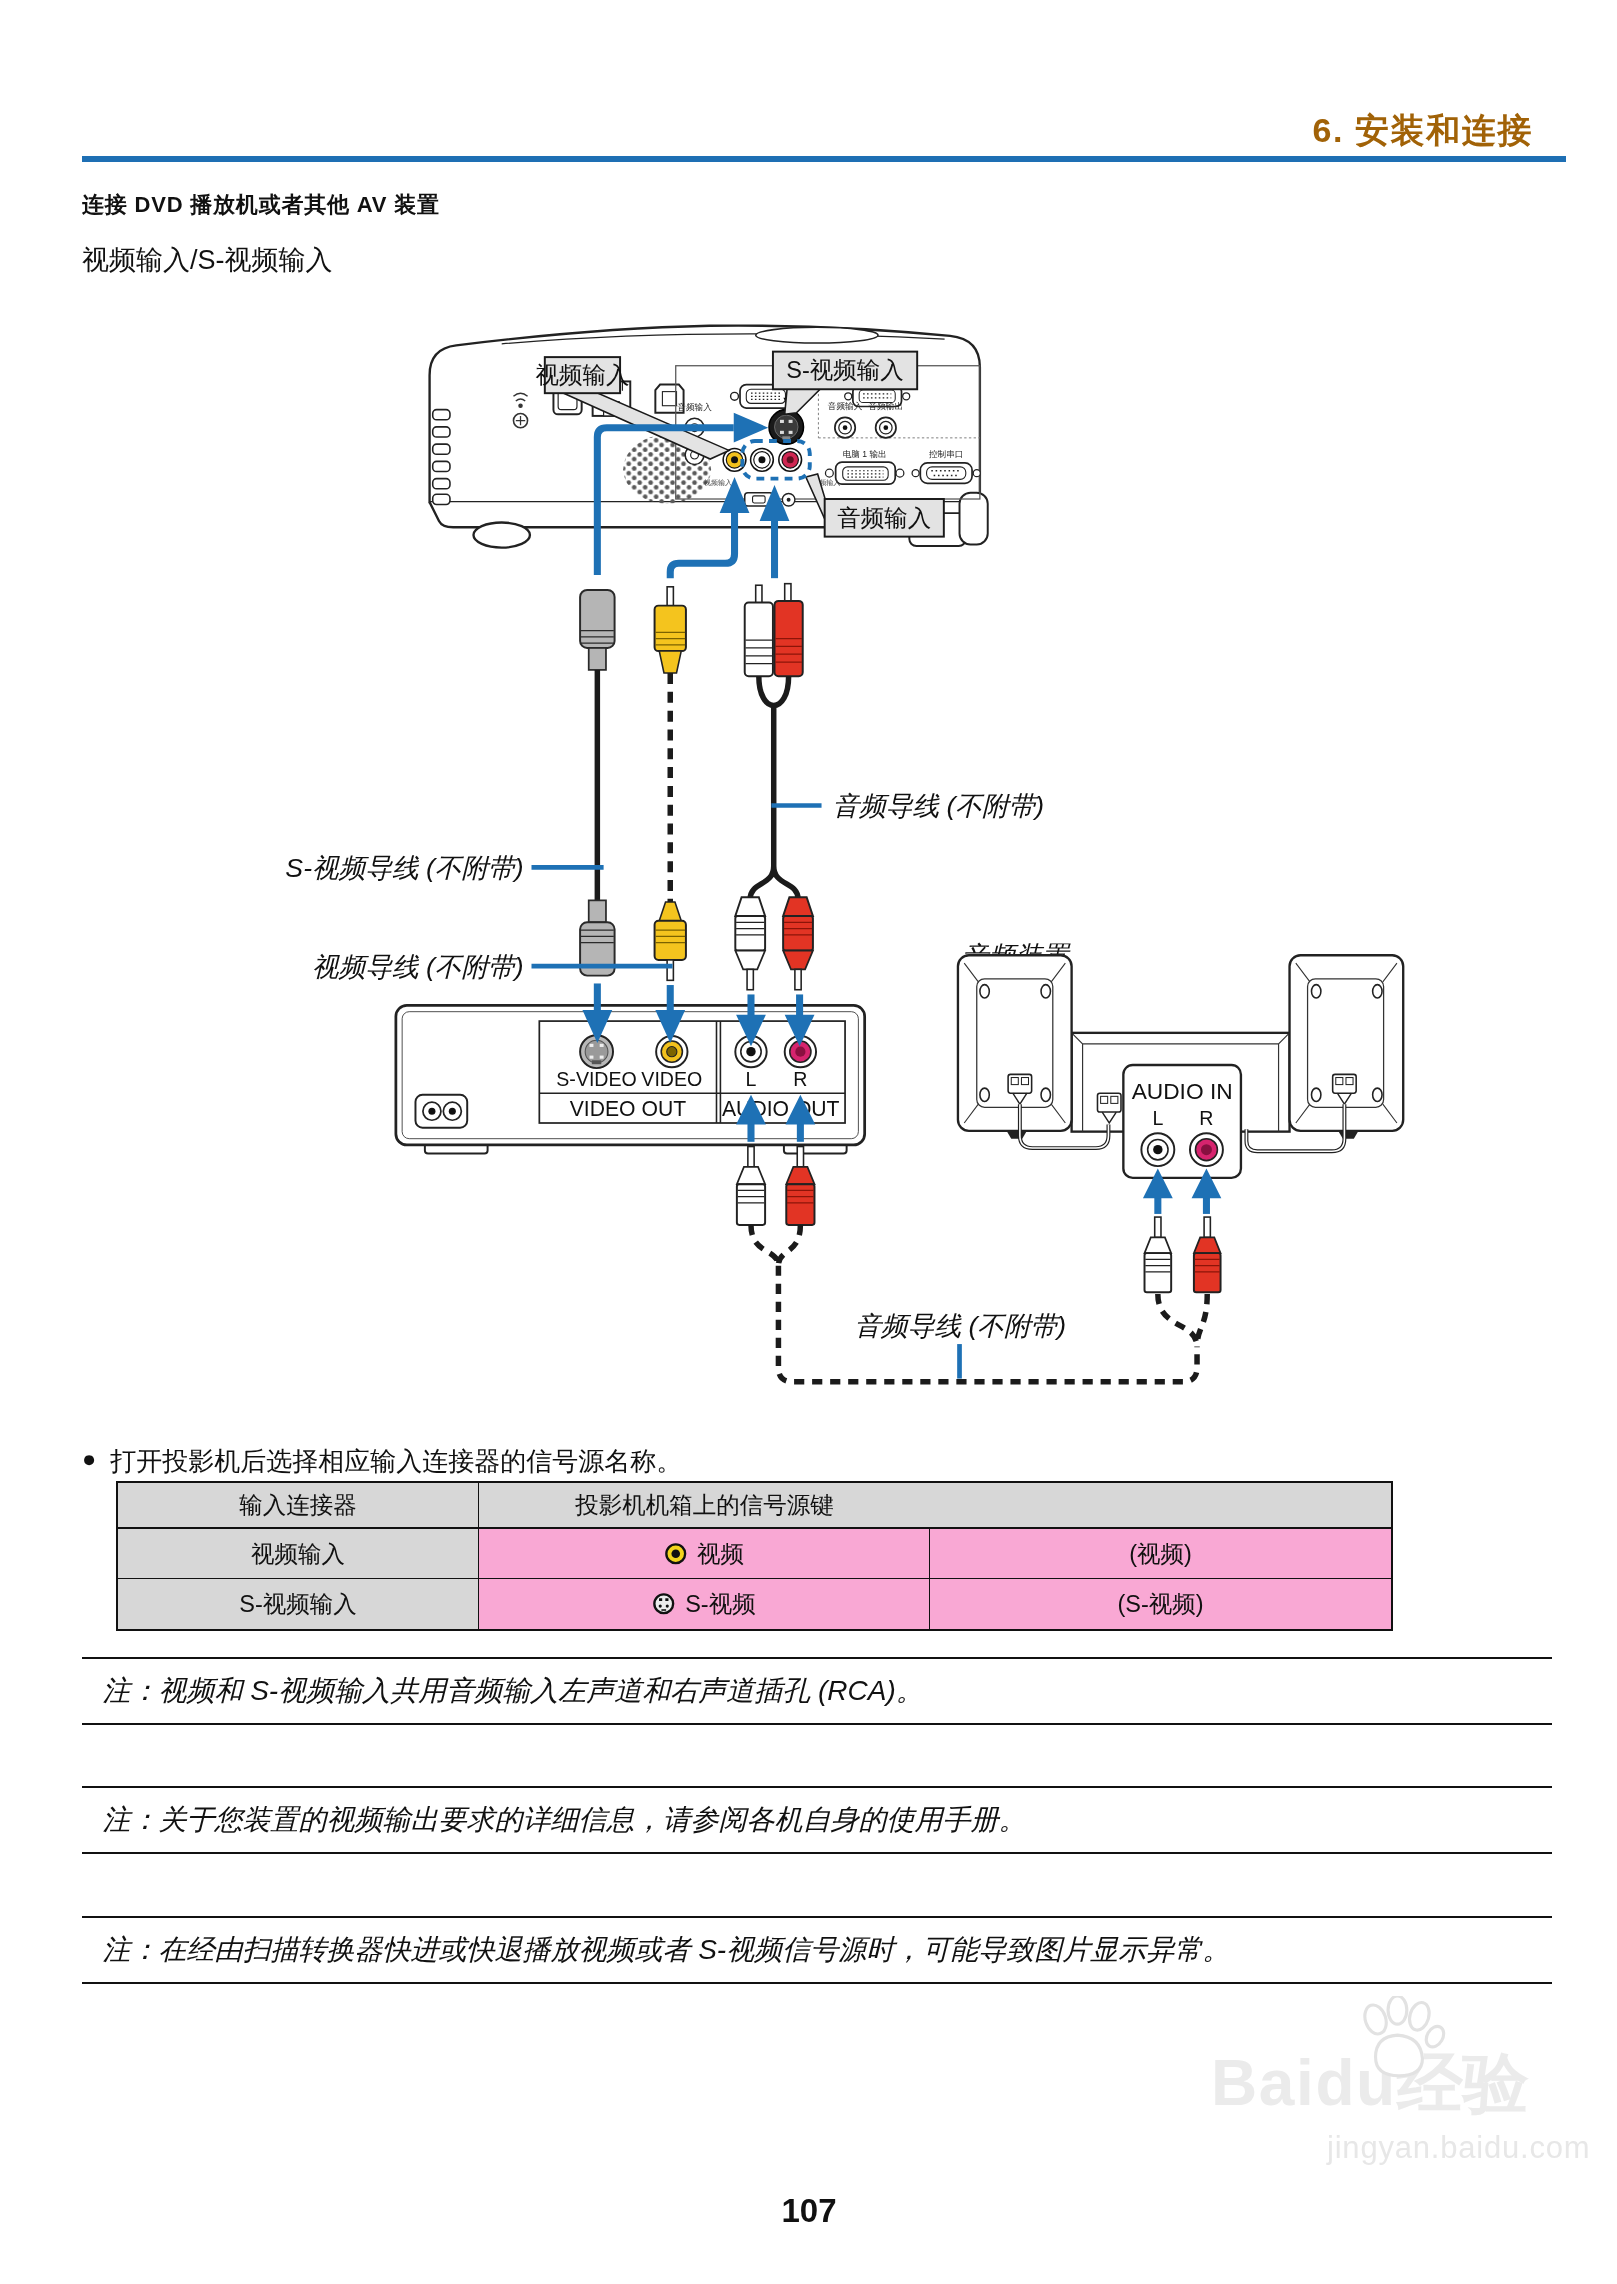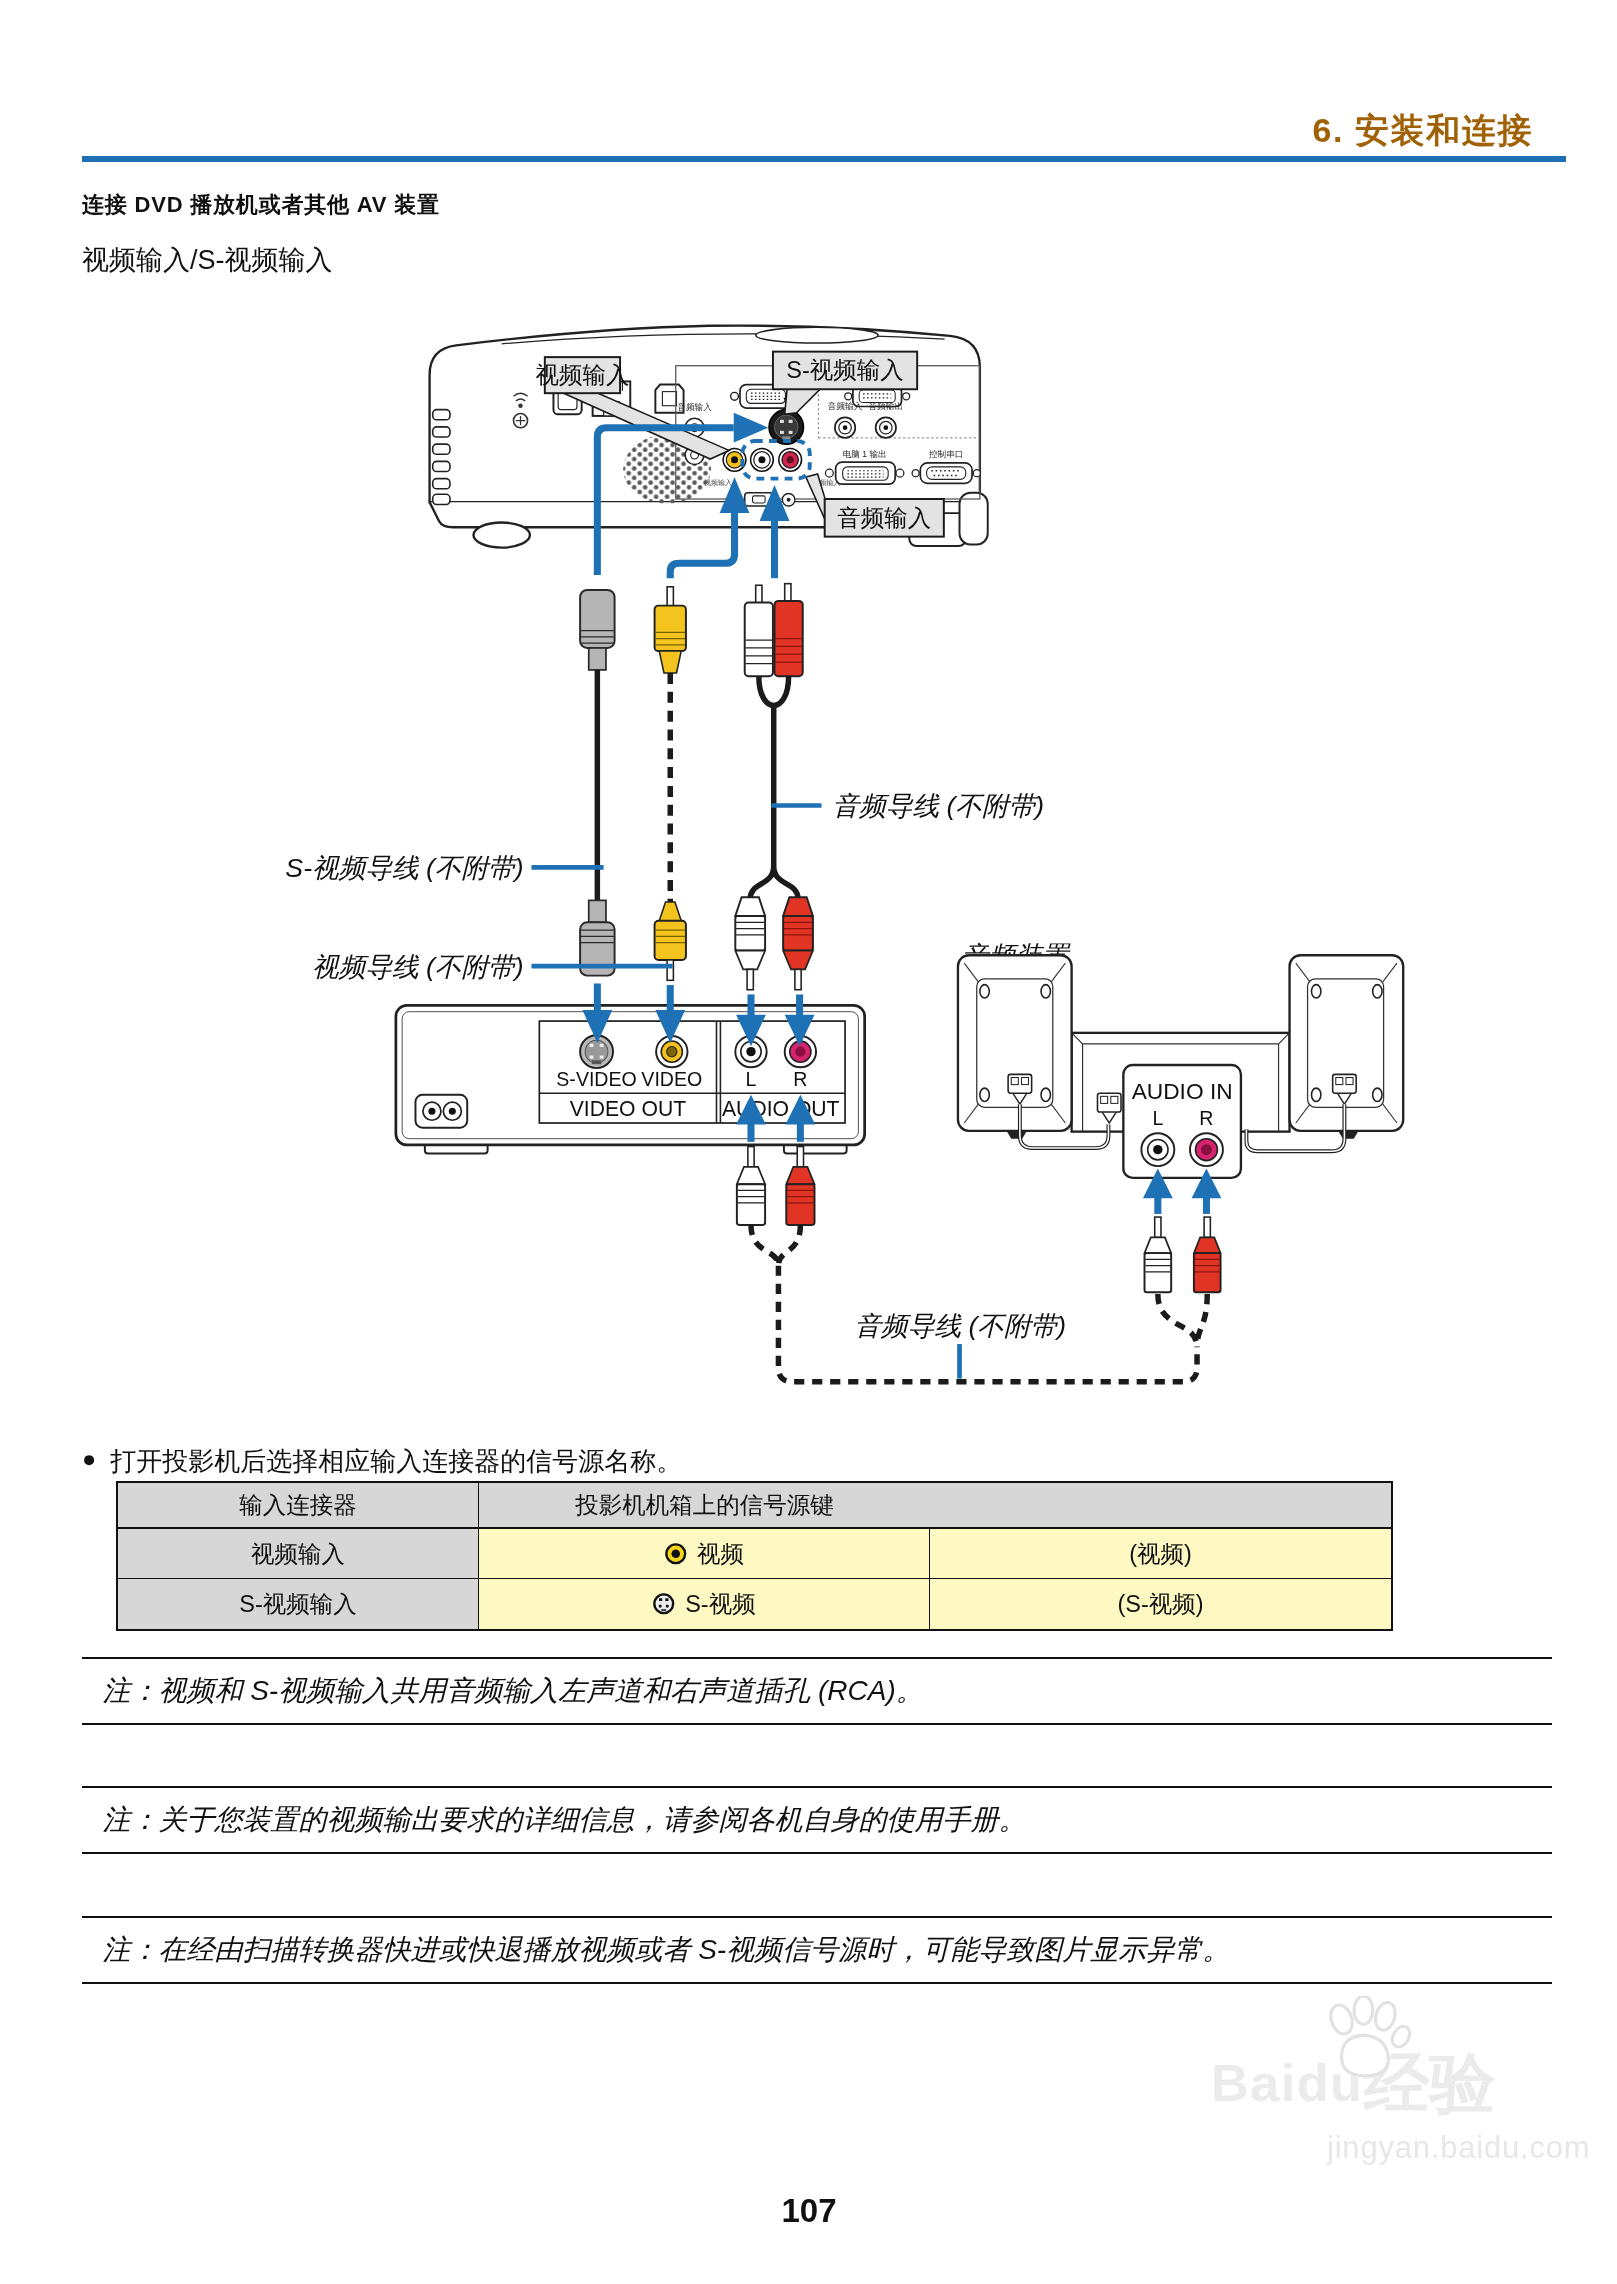--- a/index.html
+++ b/index.html
@@ -18,39 +18,39 @@
   .tinier{font-size:9px;fill:#444;}
   .dvdt{font-size:25px;text-anchor:middle;}
   .dvdt2{font-size:27px;text-anchor:middle;}
   .callout-t{font-size:30px;text-anchor:middle;}
   .adv{font-size:29px;text-anchor:middle;}
   .advlr{font-size:25px;text-anchor:middle;}
   
   #bullet-line{left:82px;top:1444px;width:1458px;font-size:26px;display:flex;align-items:flex-start;}
   #bullet-line .dot{font-size:23.5px;margin-right:14px;line-height:31px;}
   
-  #sig-table{left:116px;top:1481px;width:1273px;border:2.4px solid #111;background:#fef9c3;}
+  #sig-table{left:116px;top:1481px;width:1273px;border:2.4px solid #111;background:#f9a8d4;}
   .trow{display:grid;grid-template-columns:361px 451px 1fr;}
   .trow .cell{display:flex;align-items:center;justify-content:center;font-size:23.5px;border-right:1.6px solid #111;}
   .trow .cell:last-child{border-right:none;}
   .thead{height:44px;background:#d7d7d7;border-bottom:2.4px solid #111;}
   .tr1{height:49px;border-bottom:1.6px solid #111;}
   .tr2{height:50px;}
   .gray{background:#d7d7d7;}
   .icon-gap{margin-right:9.4px;display:inline-flex;}
   
   .note{left:82px;width:1450px;height:64px;border-top:2.4px solid #111;border-bottom:2.4px solid #111;
         display:flex;align-items:center;font-size:28px;font-style:italic;padding-left:20.4px;box-sizing:content-box;}
   #note-1{top:1657px;} #note-2{top:1786px;} #note-3{top:1916px;}
   
   #page-num{left:0;top:2192px;width:1618px;text-align:center;font-size:33px;font-weight:bold;}
   
   #watermark{left:1211px;top:2030px;width:376px;height:212px;color:#ebebeb;}
   #wm-row{display:flex;align-items:flex-end;}
-  #wm-bai{font-size:52px;font-weight:bold;letter-spacing:1.6px;line-height:71px;}
+  #wm-bai{font-size:64px;font-weight:bold;letter-spacing:1.6px;line-height:71px;}
   #wm-jy{font-size:66px;font-weight:bold;line-height:71px;}
   #wm-url{font-size:31px;color:#e7e7e7;margin-top:11px;margin-left:116px;letter-spacing:0.8px;}
 </style>
 </head>
 <body>
 
 <div class="abs" id="sec-header">6. 安装和连接</div>
 <div class="abs" id="head-rule"></div>
 <div class="abs" id="page-title">连接 DVD 播放机或者其他 AV 装置</div>
 <div class="abs" id="page-subtitle">视频输入/S-视频输入</div>

